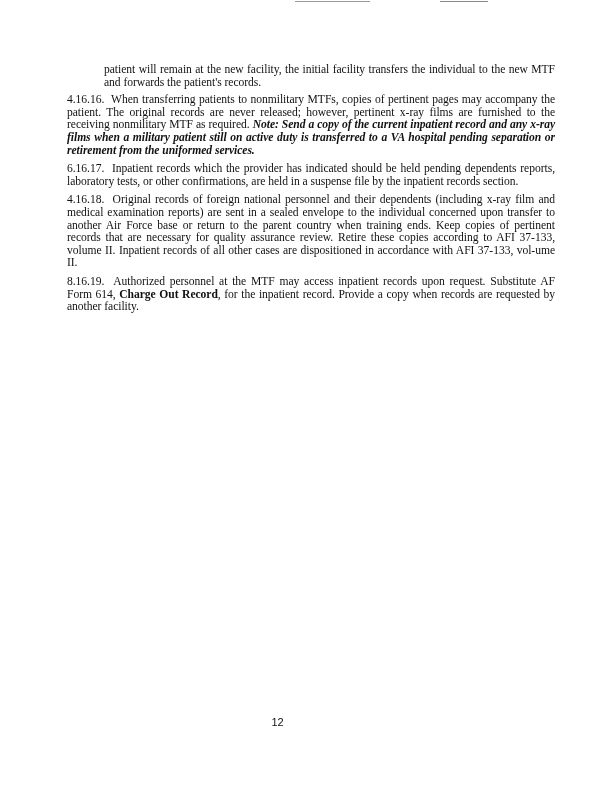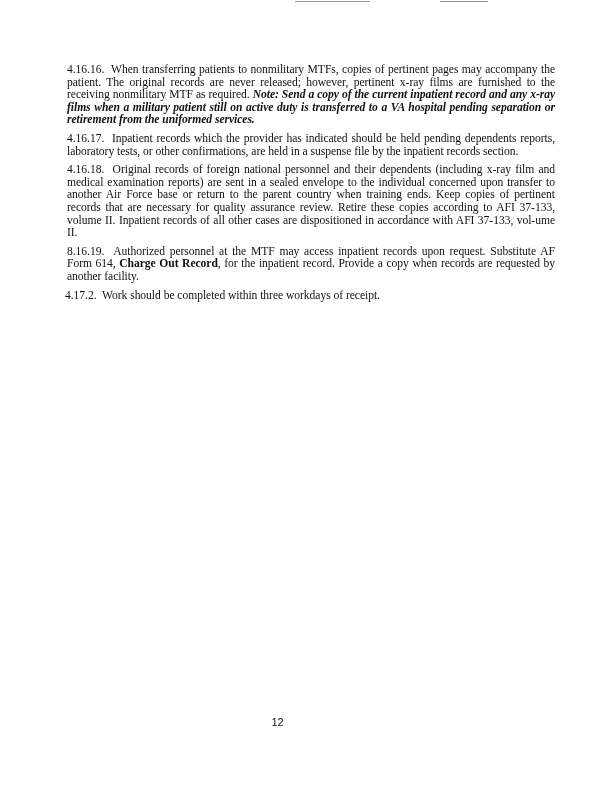--- a/index.html
+++ b/index.html
@@ -72,28 +72,28 @@
     }
   </style>
 </head>
 <body>
 
 <div class="top-rule r1"></div>
 <div class="top-rule r2"></div>
 
 <div class="page-body">
 
+  <p class="cont">patient will remain at the new facility, the initial facility transfers the individual to the new MTF and forwards the patient's records.</p>
 
   <p class="sub"><span>4.16.16.</span>&nbsp; <span>When transferring patients to nonmilitary MTFs, copies of pertinent pages may accompany the patient.  The original records are never released; however, pertinent x-ray films are furnished to the receiving nonmilitary MTF as required. </span><span class="bi">Note: Send a copy of the current inpatient record and any x-ray films when a military patient still on active duty is transferred to a VA hospital pending separation or retirement from the uniformed services.</span></p>
 
-  <p class="sub"><span>4.16.17.</span>&nbsp; <span>Inpatient records which the provider has indicated should be held pending dependents reports, laboratory tests, or other confirmations, are held in a suspense file by the inpatient records section.</span></p>
+  <p class="sub"><span>6.16.17.</span>&nbsp; <span>Inpatient records which the provider has indicated should be held pending dependents reports, laboratory tests, or other confirmations, are held in a suspense file by the inpatient records section.</span></p>
 
   <p class="sub"><span>4.16.18.</span>&nbsp; <span>Original records of foreign national personnel and their dependents (including x-ray film and medical examination reports) are sent in a sealed envelope to the individual concerned upon transfer to another Air Force base or return to the parent country when training ends.  Keep copies of pertinent records that are necessary for quality assurance review.  Retire these copies according to AFI 37-133, volume II.  Inpatient records of all other cases are dispositioned in accordance with AFI 37-133, vol-ume II.</span></p>
 
   <p class="sub"><span>8.16.19.</span>&nbsp; <span>Authorized personnel at the MTF may access inpatient records upon request.  Substitute AF Form 614, </span><span class="b">Charge Out Record</span><span>, for the inpatient record.  Provide a copy when records are requested by another facility.</span></p>
 
 
 
-  <p class="sub2"><span>4.17.2.</span>&nbsp; <span>Work should be completed within three workdays of receipt.</span></p>
 
 </div>
 
 <div class="page-number">12</div>
 
 </body></html>

